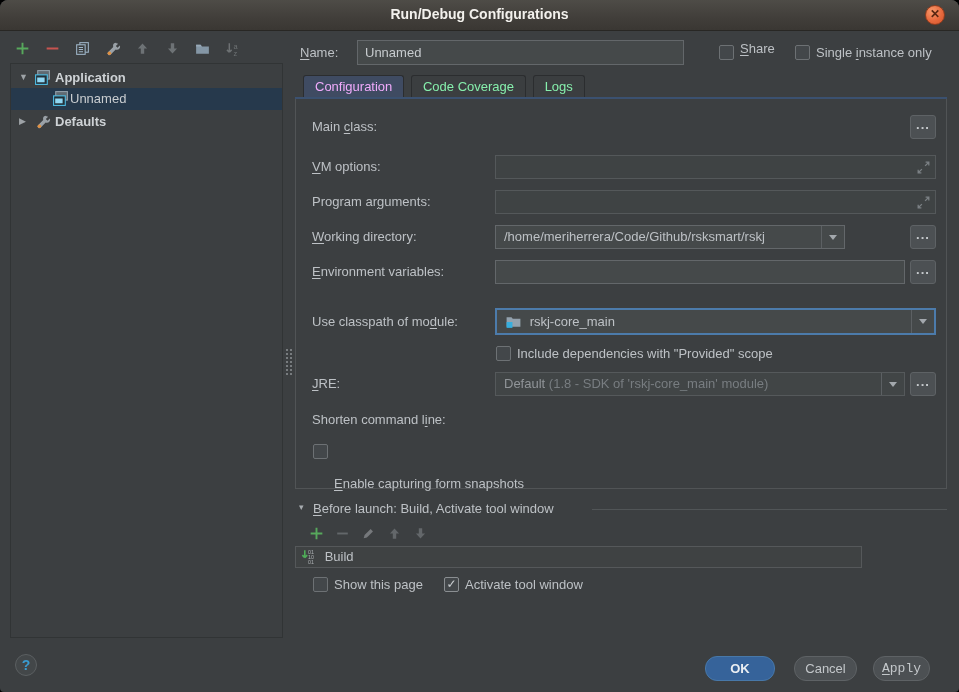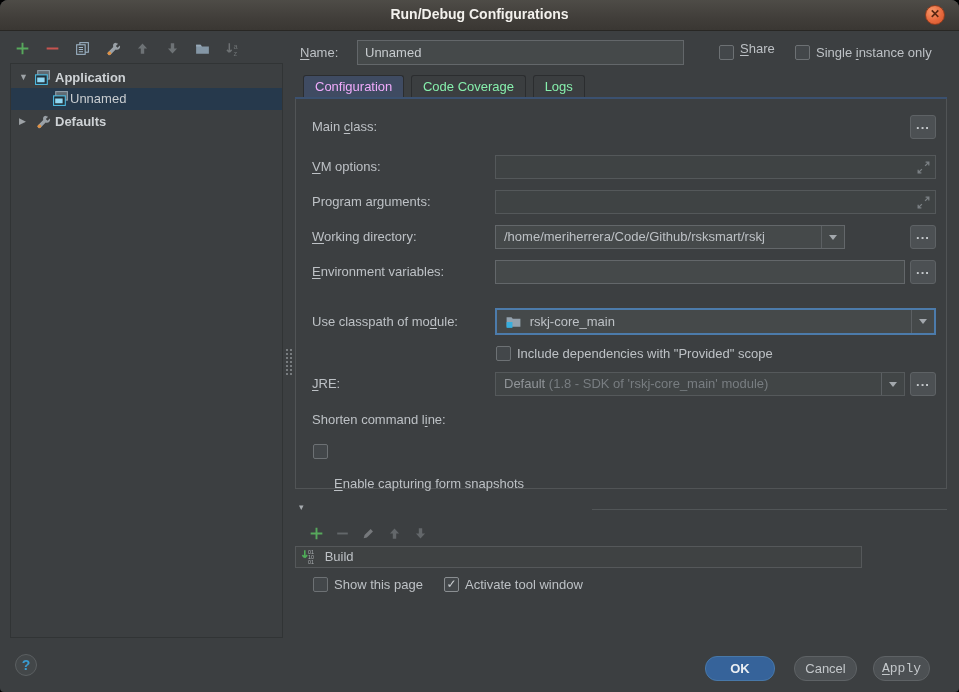--- a/index.html
+++ b/index.html
@@ -235,20 +235,21 @@
       </span>
   </div>
   <div class="dots-btn" style="left:910px;top:372px;">...</div>
 
   <div class="lbl" style="left:312px;top:408px;">Shorten command l<u>i</u>ne:</div>
 
   <div class="cb" style="left:313px;top:444px;"></div>
   <div class="cb-lbl" style="left:334px;top:443px;margin-top:32px;"><u>E</u>nable capturing form snapshots</div>
 
   <span class="abs" style="left:299px;top:502px;font-size:9px;color:#a8acb0;">▾</span>
+  <div class="abs" style="left:313px;top:500px;line-height:18px;"><u>B</u>efore launch: Build, Activate tool window</div>
   <div class="hrule" style="left:592px;top:509px;width:355px;"></div>
 
   <div class="abs" style="left:308px;top:525px;display:flex;gap:9px;">
     <span class="icon16">
       <svg viewBox="0 0 16 16" width="17" height="17">
           <path d="M8 2.5v11M2.5 8h11" stroke="#57a85c" stroke-width="1.8"></path>
         </svg></span>
     <span class="icon16">
       <svg viewBox="0 0 16 16" width="17" height="17">
           <path d="M3 8h10" stroke="#63676a" stroke-width="1.8"></path>

